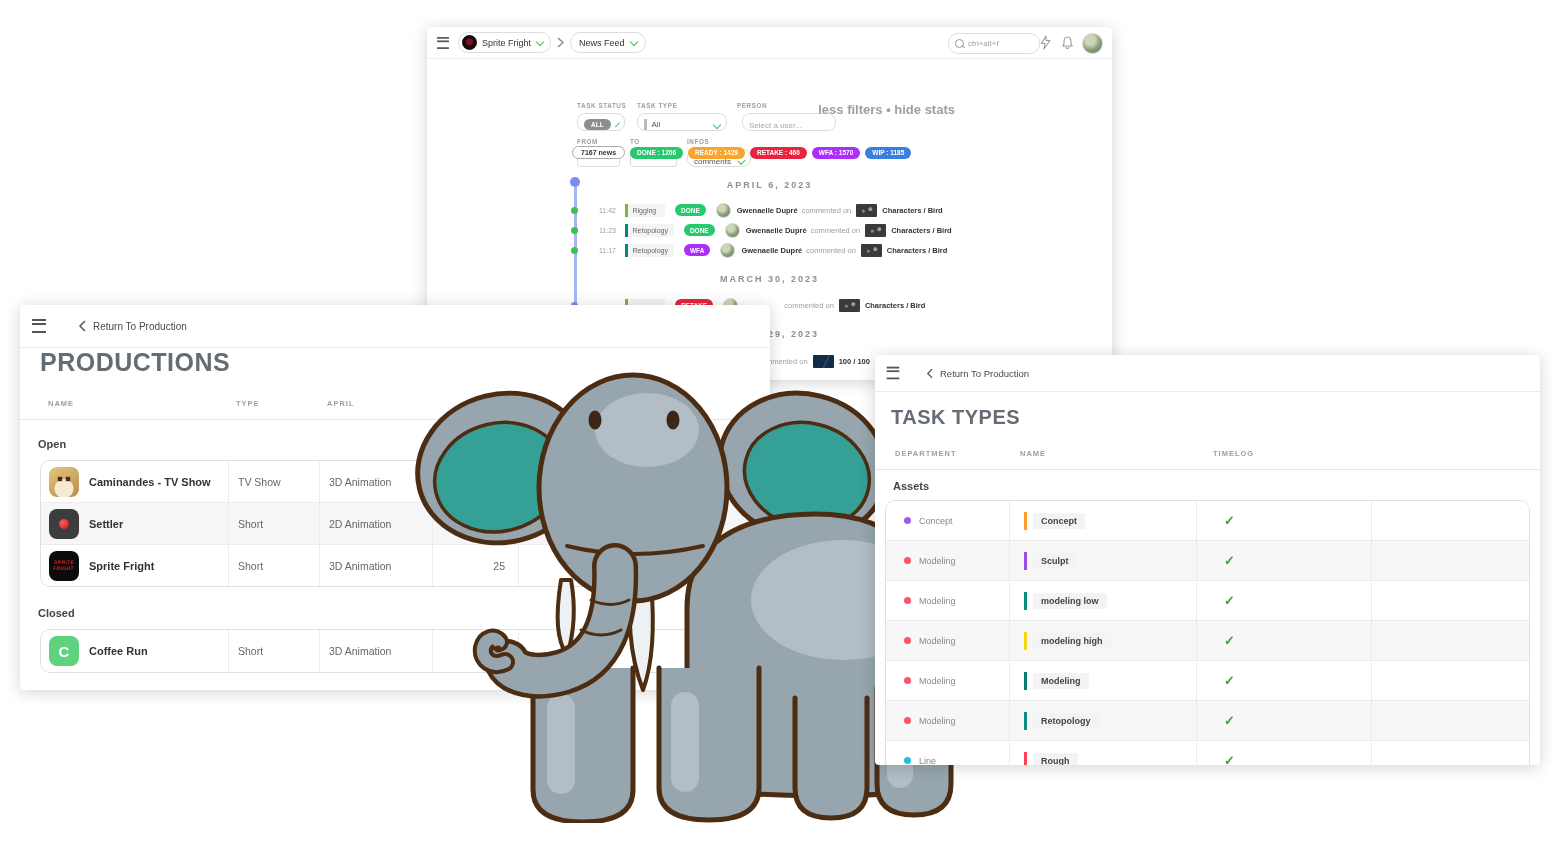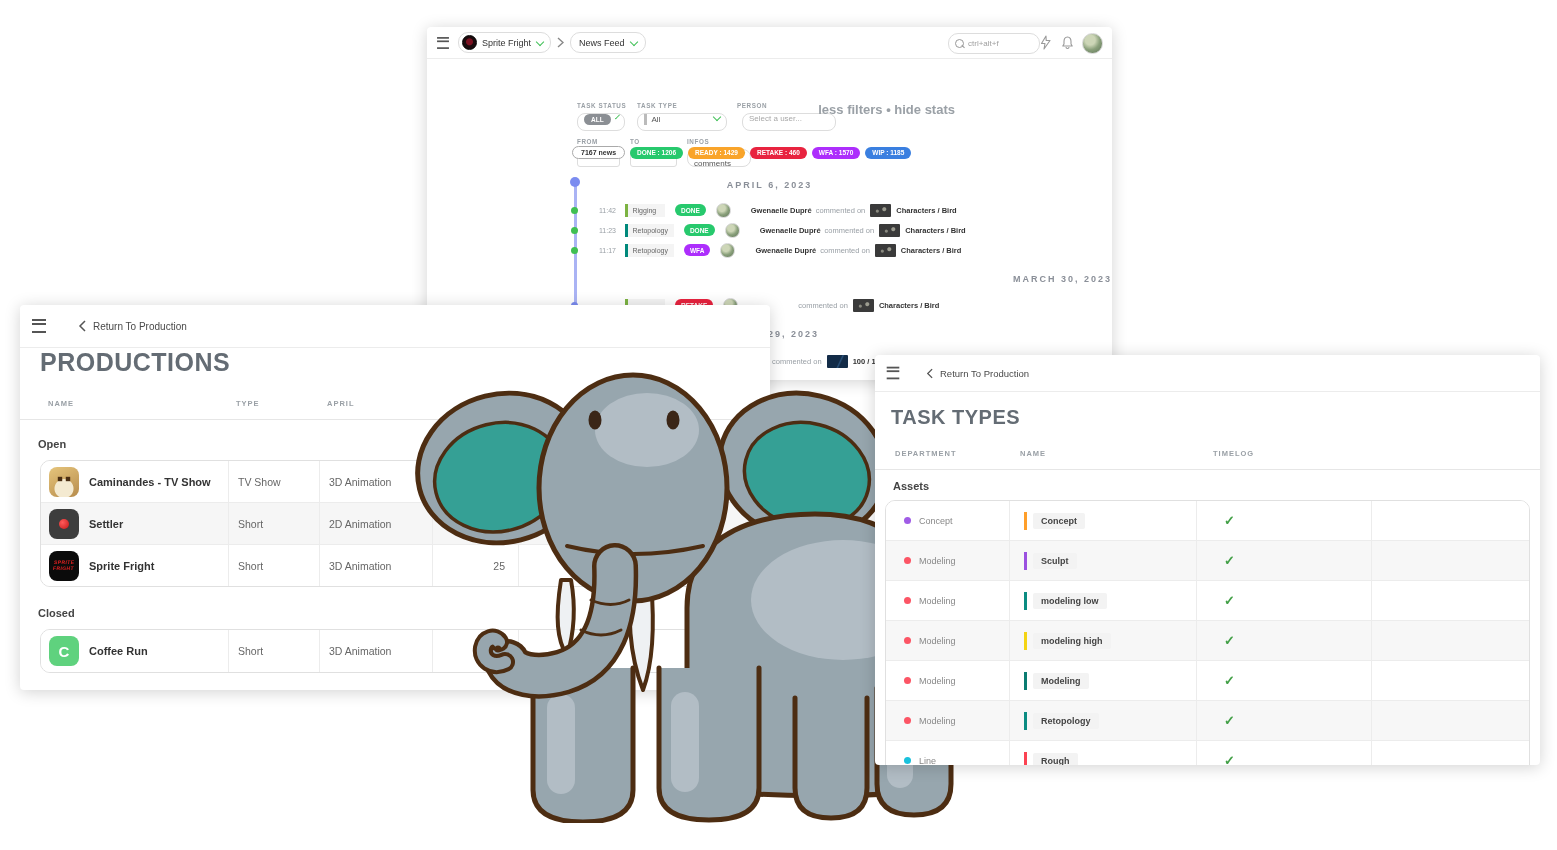--- a/index.html
+++ b/index.html
@@ -18,43 +18,43 @@
   .prod-logo{width:13px;height:13px;border-radius:50%;background:radial-gradient(circle at 50% 45%,#7a1020 0 3px,#1a0b0d 4px);margin-right:5px;border:1px solid #000;}
   .sep-chev{margin-left:6px;}
   .page-pill{margin-left:6px;height:19px;padding:0 8px;font-size:9px;color:#333;}
   .search-pill{position:absolute;left:521px;top:6px;width:84px;height:19px;padding-left:6px;font-size:8px;color:#a0a0a0;}
   .mag{display:inline-block;width:7px;height:7px;border:1.3px solid #999;border-radius:50%;position:relative;margin-right:4px;}
   .mag::after{content:"";position:absolute;width:4px;height:1.3px;background:#999;transform:rotate(45deg);left:5px;top:6px;}
   .tb-icon{position:absolute;top:8px;}
   .avatar{border-radius:50%;background:radial-gradient(circle at 38% 32%,#cdd6b7 0 28%,#8aa07b 55%,#5d7456 100%);border:1px solid #d5d5d5;}
   #news .filters{position:relative;height:0;}
   .flabel{position:absolute;font-size:6.3px;font-weight:bold;letter-spacing:.6px;color:#9aa0a6;}
-  .fctrl{position:absolute;height:18px;border:1px solid #ddd;border-radius:8px;display:flex;align-items:flex-start;padding:0 6px;font-size:8px;color:#555;background:#fff;box-sizing:border-box;}
+  .fctrl{position:absolute;height:18px;border:1px solid #ddd;border-radius:8px;display:flex;align-items:flex-end;padding:0 6px;font-size:8px;color:#555;background:#fff;box-sizing:border-box;}
   .mini-badge{background:#8b8f94;color:#fff;font-size:6.5px;font-weight:bold;border-radius:7px;padding:2px 7px;}
   .vbar{display:inline-block;width:2.5px;height:11px;background:#bbb;margin-right:5px;}
   .links-muted{position:absolute;font-size:13px;color:#9aa0a6;font-weight:bold;}
   .stats{position:absolute;left:145px;top:119px;display:flex;align-items:center;gap:5px;}
   .stat-total{border:1px solid #aaa;border-radius:8px;padding:2px 8px;font-size:7px;font-weight:bold;color:#333;background:#fff;}
   .stat-badge{border-radius:8px;padding:2.5px 7px;font-size:6.5px;font-weight:bold;color:#fff;}
   .timeline{position:absolute;left:0;right:0;top:150px;bottom:0;overflow:hidden;}
   .tl-line{position:absolute;left:147px;top:4px;bottom:4px;width:3px;background:#aab3f4;border-radius:2px;}
   .tl-topdot{position:absolute;left:143px;top:0px;width:10px;height:10px;border-radius:50%;background:#7b8cf0;}
   .tl-date{position:relative;text-align:center;font-size:9px;font-weight:bold;letter-spacing:2px;color:#8a8f98;height:12px;}
-  .d1{margin-top:3px;} .d2{margin-top:14px;text-align:right;} .d3{margin-top:14px;}
+  .d1{margin-top:3px;} .d2{margin-top:14px;} .d3{margin-top:14px;}
   .entries{margin-top:8px;}
   .entry{position:relative;display:flex;align-items:center;height:20px;margin-left:165px;font-size:7.5px;}
   .edot{position:absolute;left:-21px;top:6.5px;width:7px;height:7px;border-radius:50%;background:#3fbf52;}
   .edot.blue{background:#7b8cf0;}
   .etime{width:24px;text-align:right;color:#9aa0a6;font-size:7px;margin-right:9px;}
   .chip{display:inline-flex;align-items:center;background:#f4f4f4;height:13px;padding-right:6px;min-width:40px;box-sizing:border-box;}
   .chip .bar{width:2.5px;height:13px;margin-right:5px;}
   .chip span{font-size:7px;color:#666;}
   .badge{height:12px;border-radius:6px;padding:0 6px;display:inline-flex;align-items:center;color:#fff;font-size:6.5px;font-weight:bold;margin-left:10px;}
   .eavatar{width:13px;height:13px;margin-left:10px;}
-  .ename{font-weight:bold;color:#333;margin-left:20px;min-width:56px;}
+  .ename{font-weight:bold;color:#333;margin-left:6px;min-width:56px;}
   .eaction{color:#9aa0a6;margin-left:4px;}
   .ethumb{width:21px;height:13px;margin-left:5px;border-radius:1px;background:radial-gradient(circle at 68% 40%,#9b9b8f 0 1.5px,transparent 2.5px),radial-gradient(circle at 35% 55%,#8a8a80 0 1px,transparent 2px),#3a3a3a;}
   .ethumb.navy{background:linear-gradient(115deg,#132c48 55%,#2a527c 60%,#132c48 66%),#132c48;}
   .etarget{font-weight:bold;color:#333;margin-left:5px;}
   .entry.occluded .etime,.entry.occluded .chip,.entry.occluded .badge,.entry.occluded .eavatar{visibility:hidden;}
   .entry.short-name .ename{min-width:36px;}
   
   #prods{left:20px;top:305px;width:750px;height:385px;z-index:2;}
   .win-topbar{display:flex;align-items:center;border-bottom:1px solid #ececec;}
   #prods .win-topbar{height:42px;}

